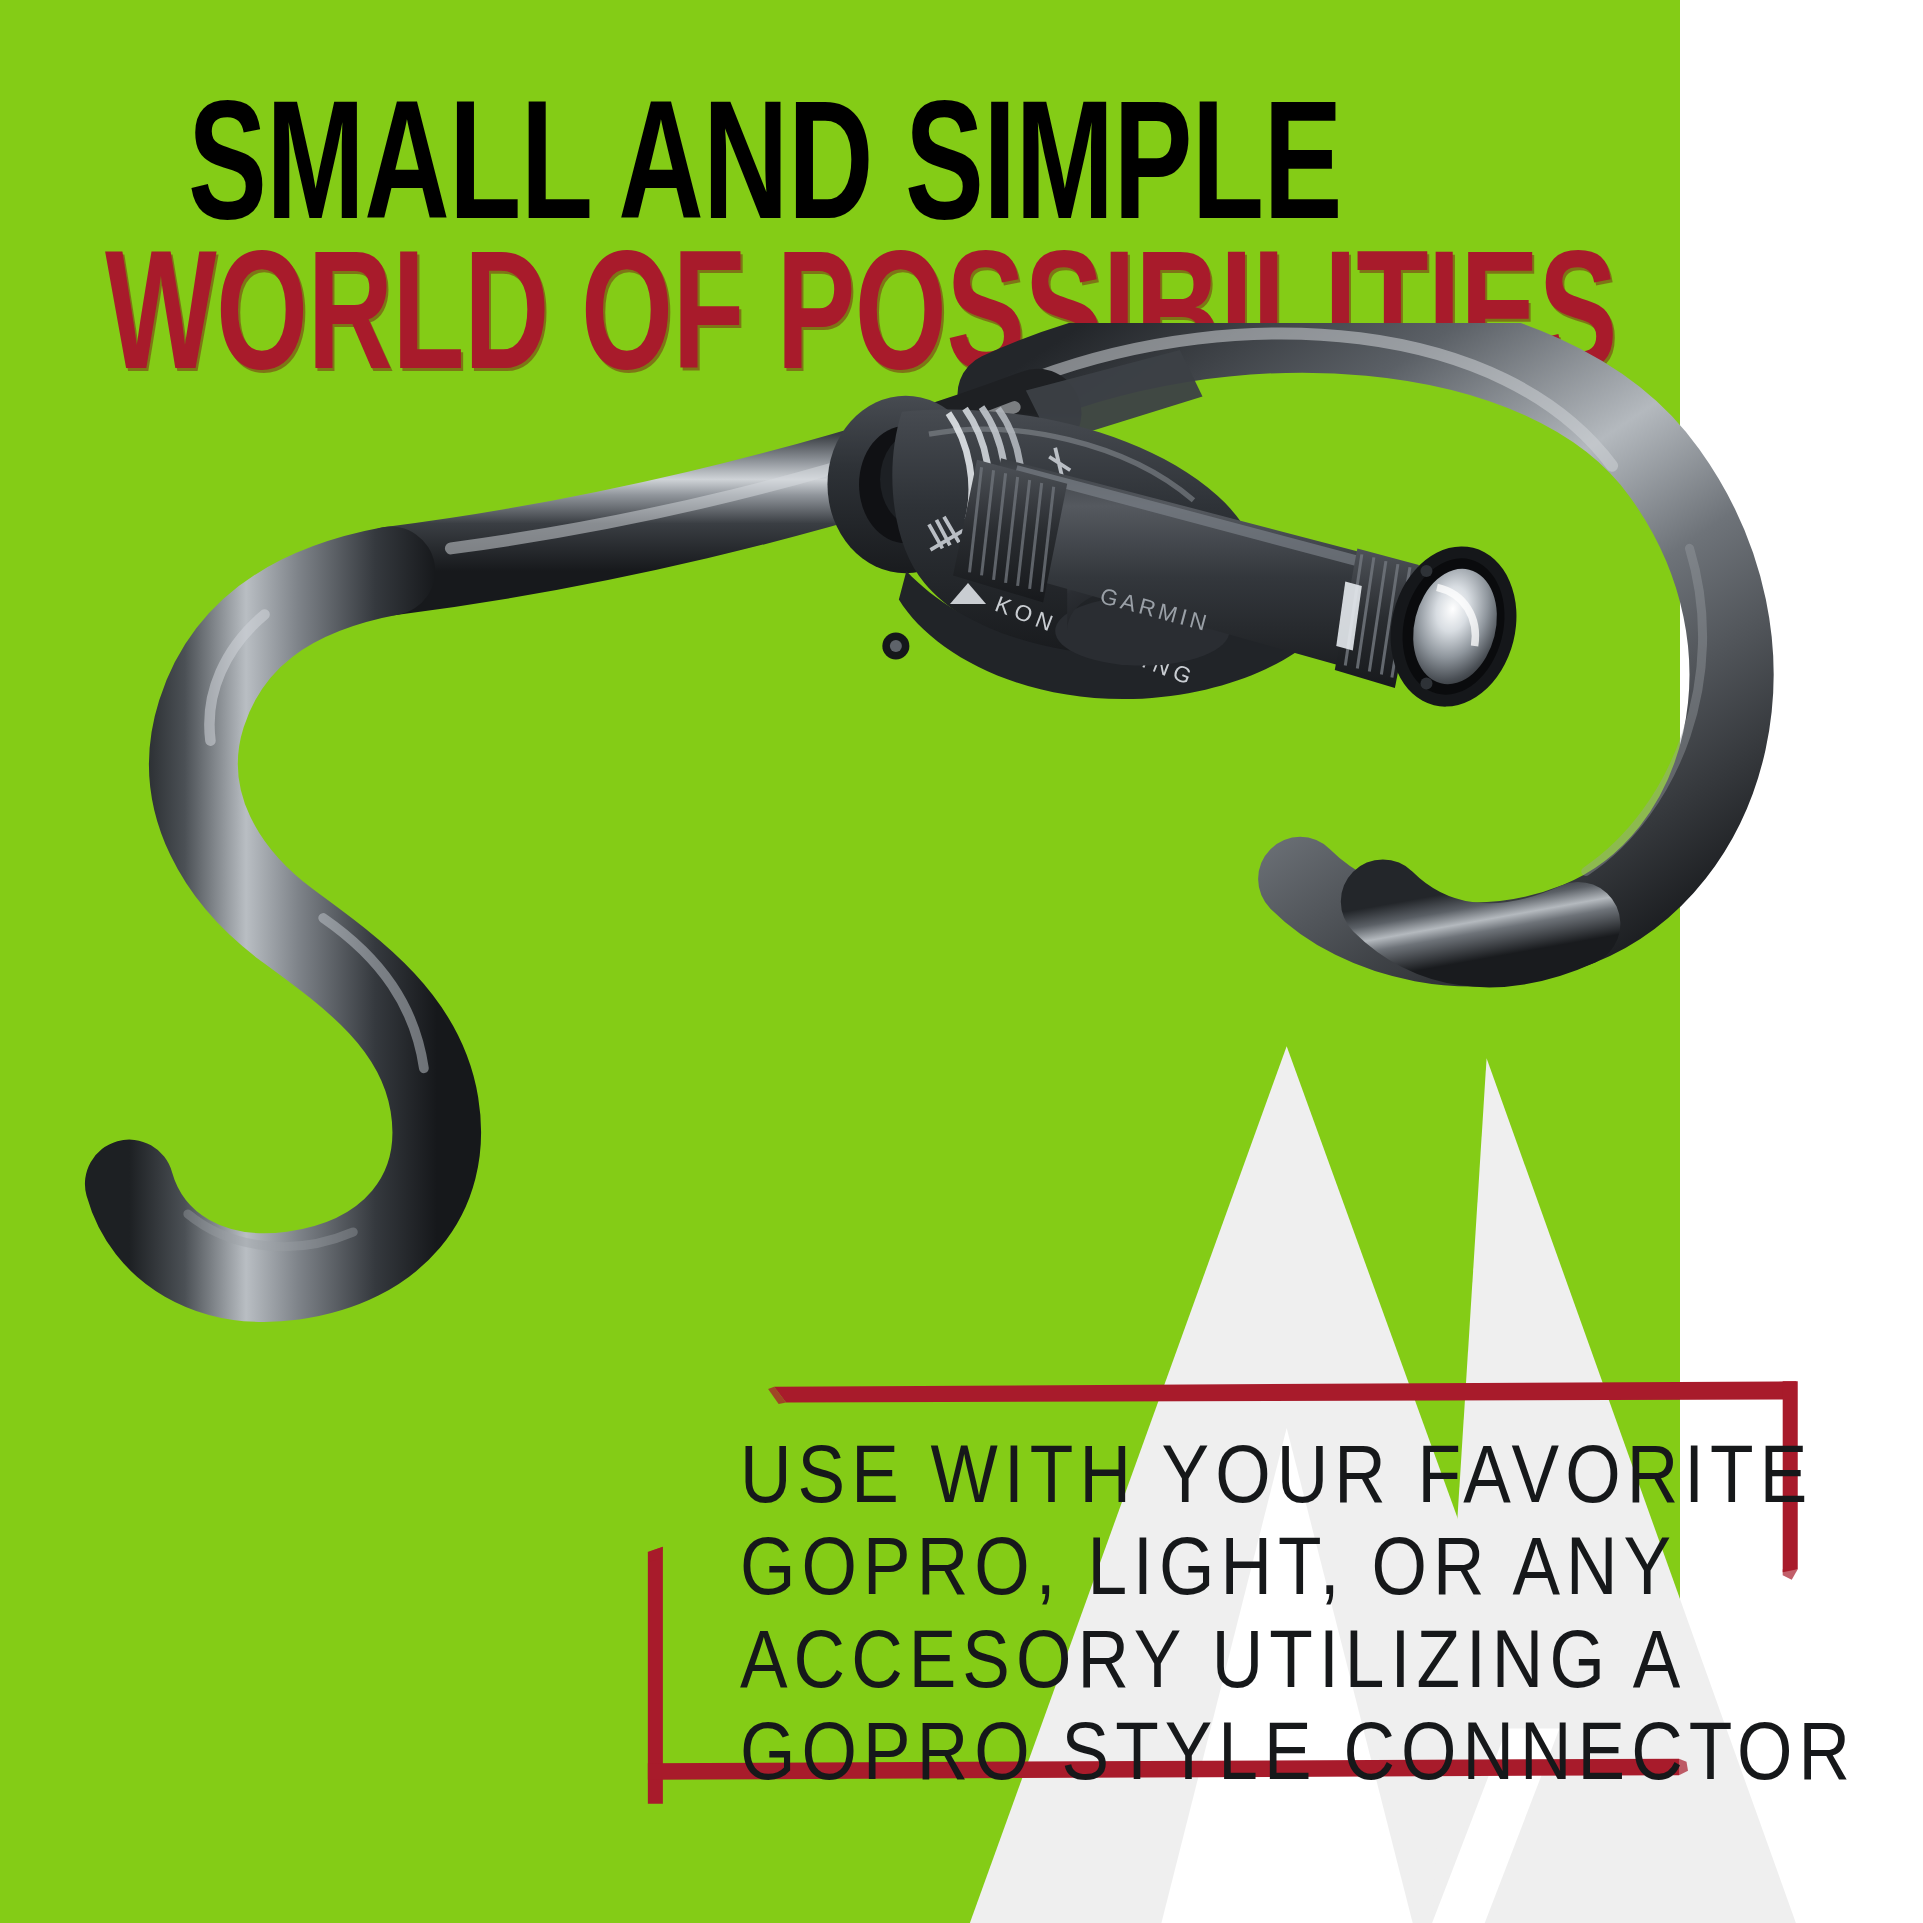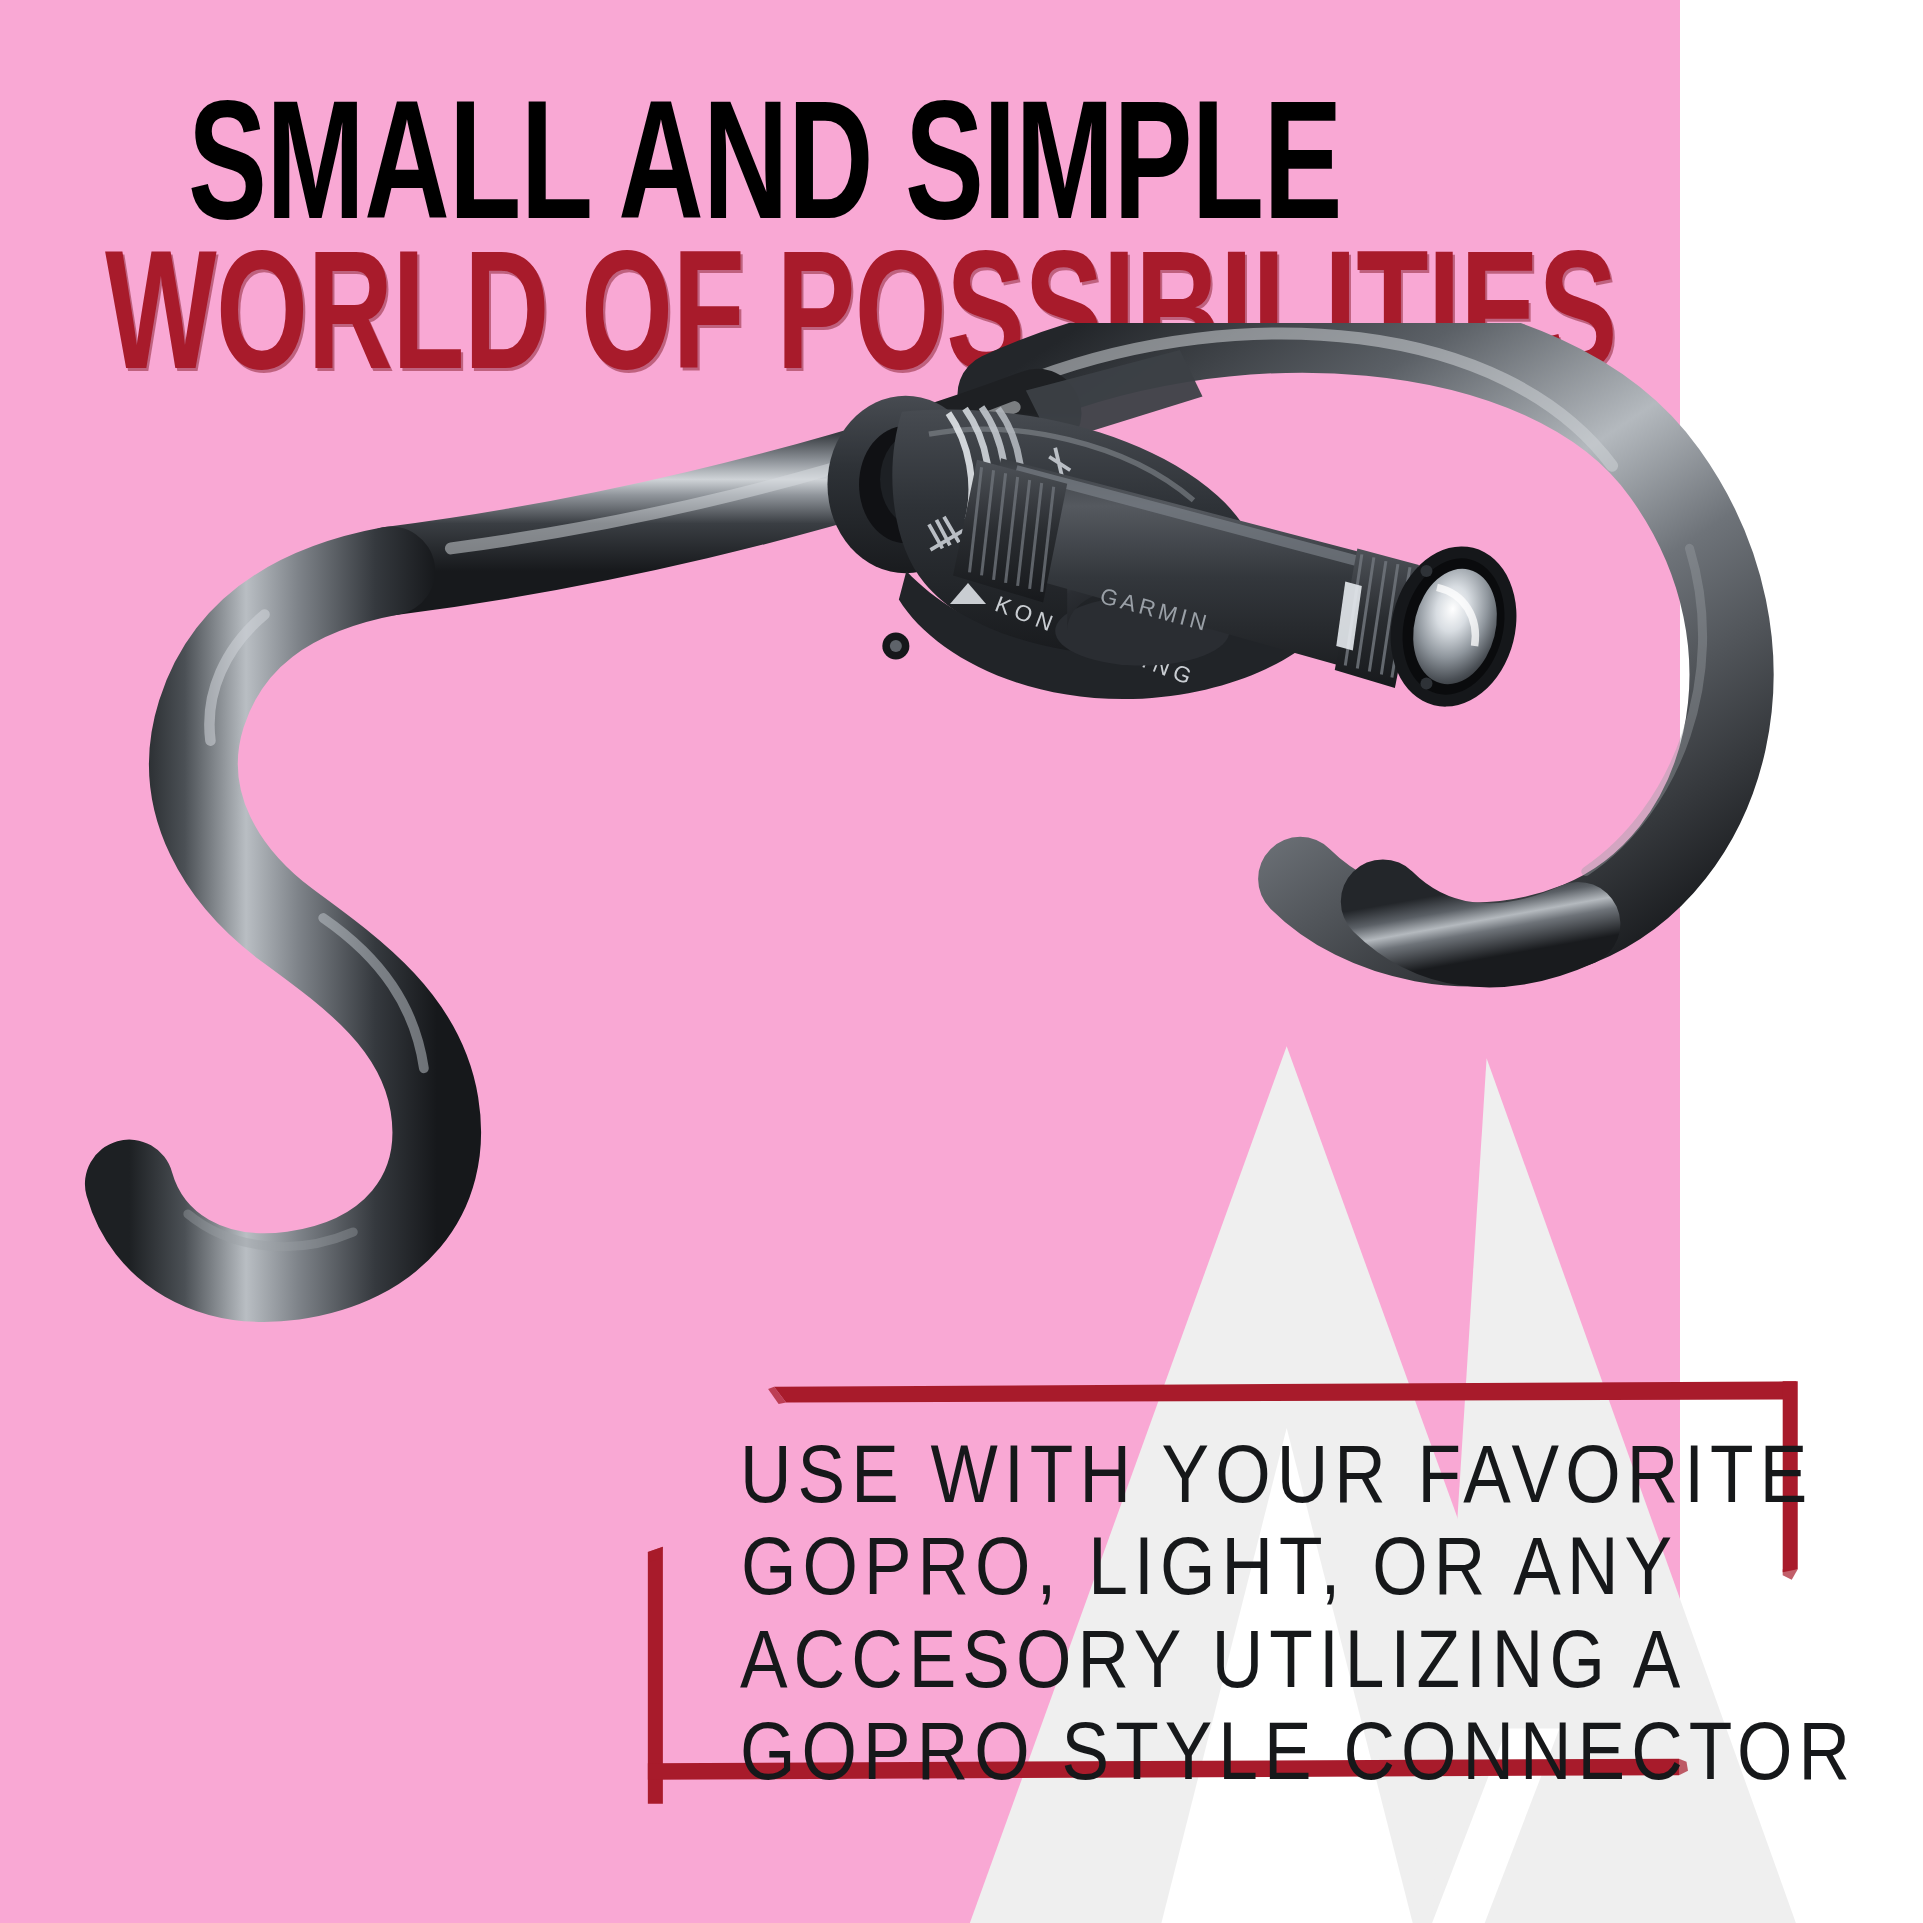--- a/index.html
+++ b/index.html
@@ -2,21 +2,21 @@
 <html style="font-size:12px"><head>
 <meta charset="utf-8">
 <title>Product Marketing Image</title>
 <style>
   html,body{margin:0;padding:0;background:#fff;}
   body{
     width:1924px;height:1924px;position:relative;overflow:hidden;
     font-family:"Liberation Sans","DejaVu Sans",sans-serif;
     background:#ffffff;
   }
-  #stage{position:absolute;inset:0;width:1680px;height:1924px;background:#f9a8d4;}
+  #stage{position:absolute;inset:0;width:1680px;height:1924px;background:#84cc16;}
 
   
   .watermark{position:absolute;left:0;top:0;width:1924px;height:1924px;pointer-events:none;}
 
   
   .headline-block{position:absolute;left:0;top:0;width:1924px;}
   .hl{
     font-family:"Liberation Sans Narrow","Liberation Sans","DejaVu Sans Condensed",sans-serif;
     font-weight:700;
     text-transform:uppercase;
@@ -33,21 +33,20 @@
 
   
   .product{position:absolute;left:0;top:323px;width:1924px;height:1202px;}
 
   
   .frame{position:absolute;left:0;top:0;width:1924px;height:1924px;pointer-events:none;}
 
   .caption{
     position:absolute;
     left:676px;top:1428px;width:1067px;
-    text-align:center;
   }
   .cap-line{
     font-family:"Liberation Sans Narrow","Liberation Sans","DejaVu Sans Condensed",sans-serif;
     font-weight:400;
     font-size:81px;
     line-height:1.14;
     letter-spacing:.085em;
     color:#16181a;
     text-transform:uppercase;
     white-space:nowrap;

